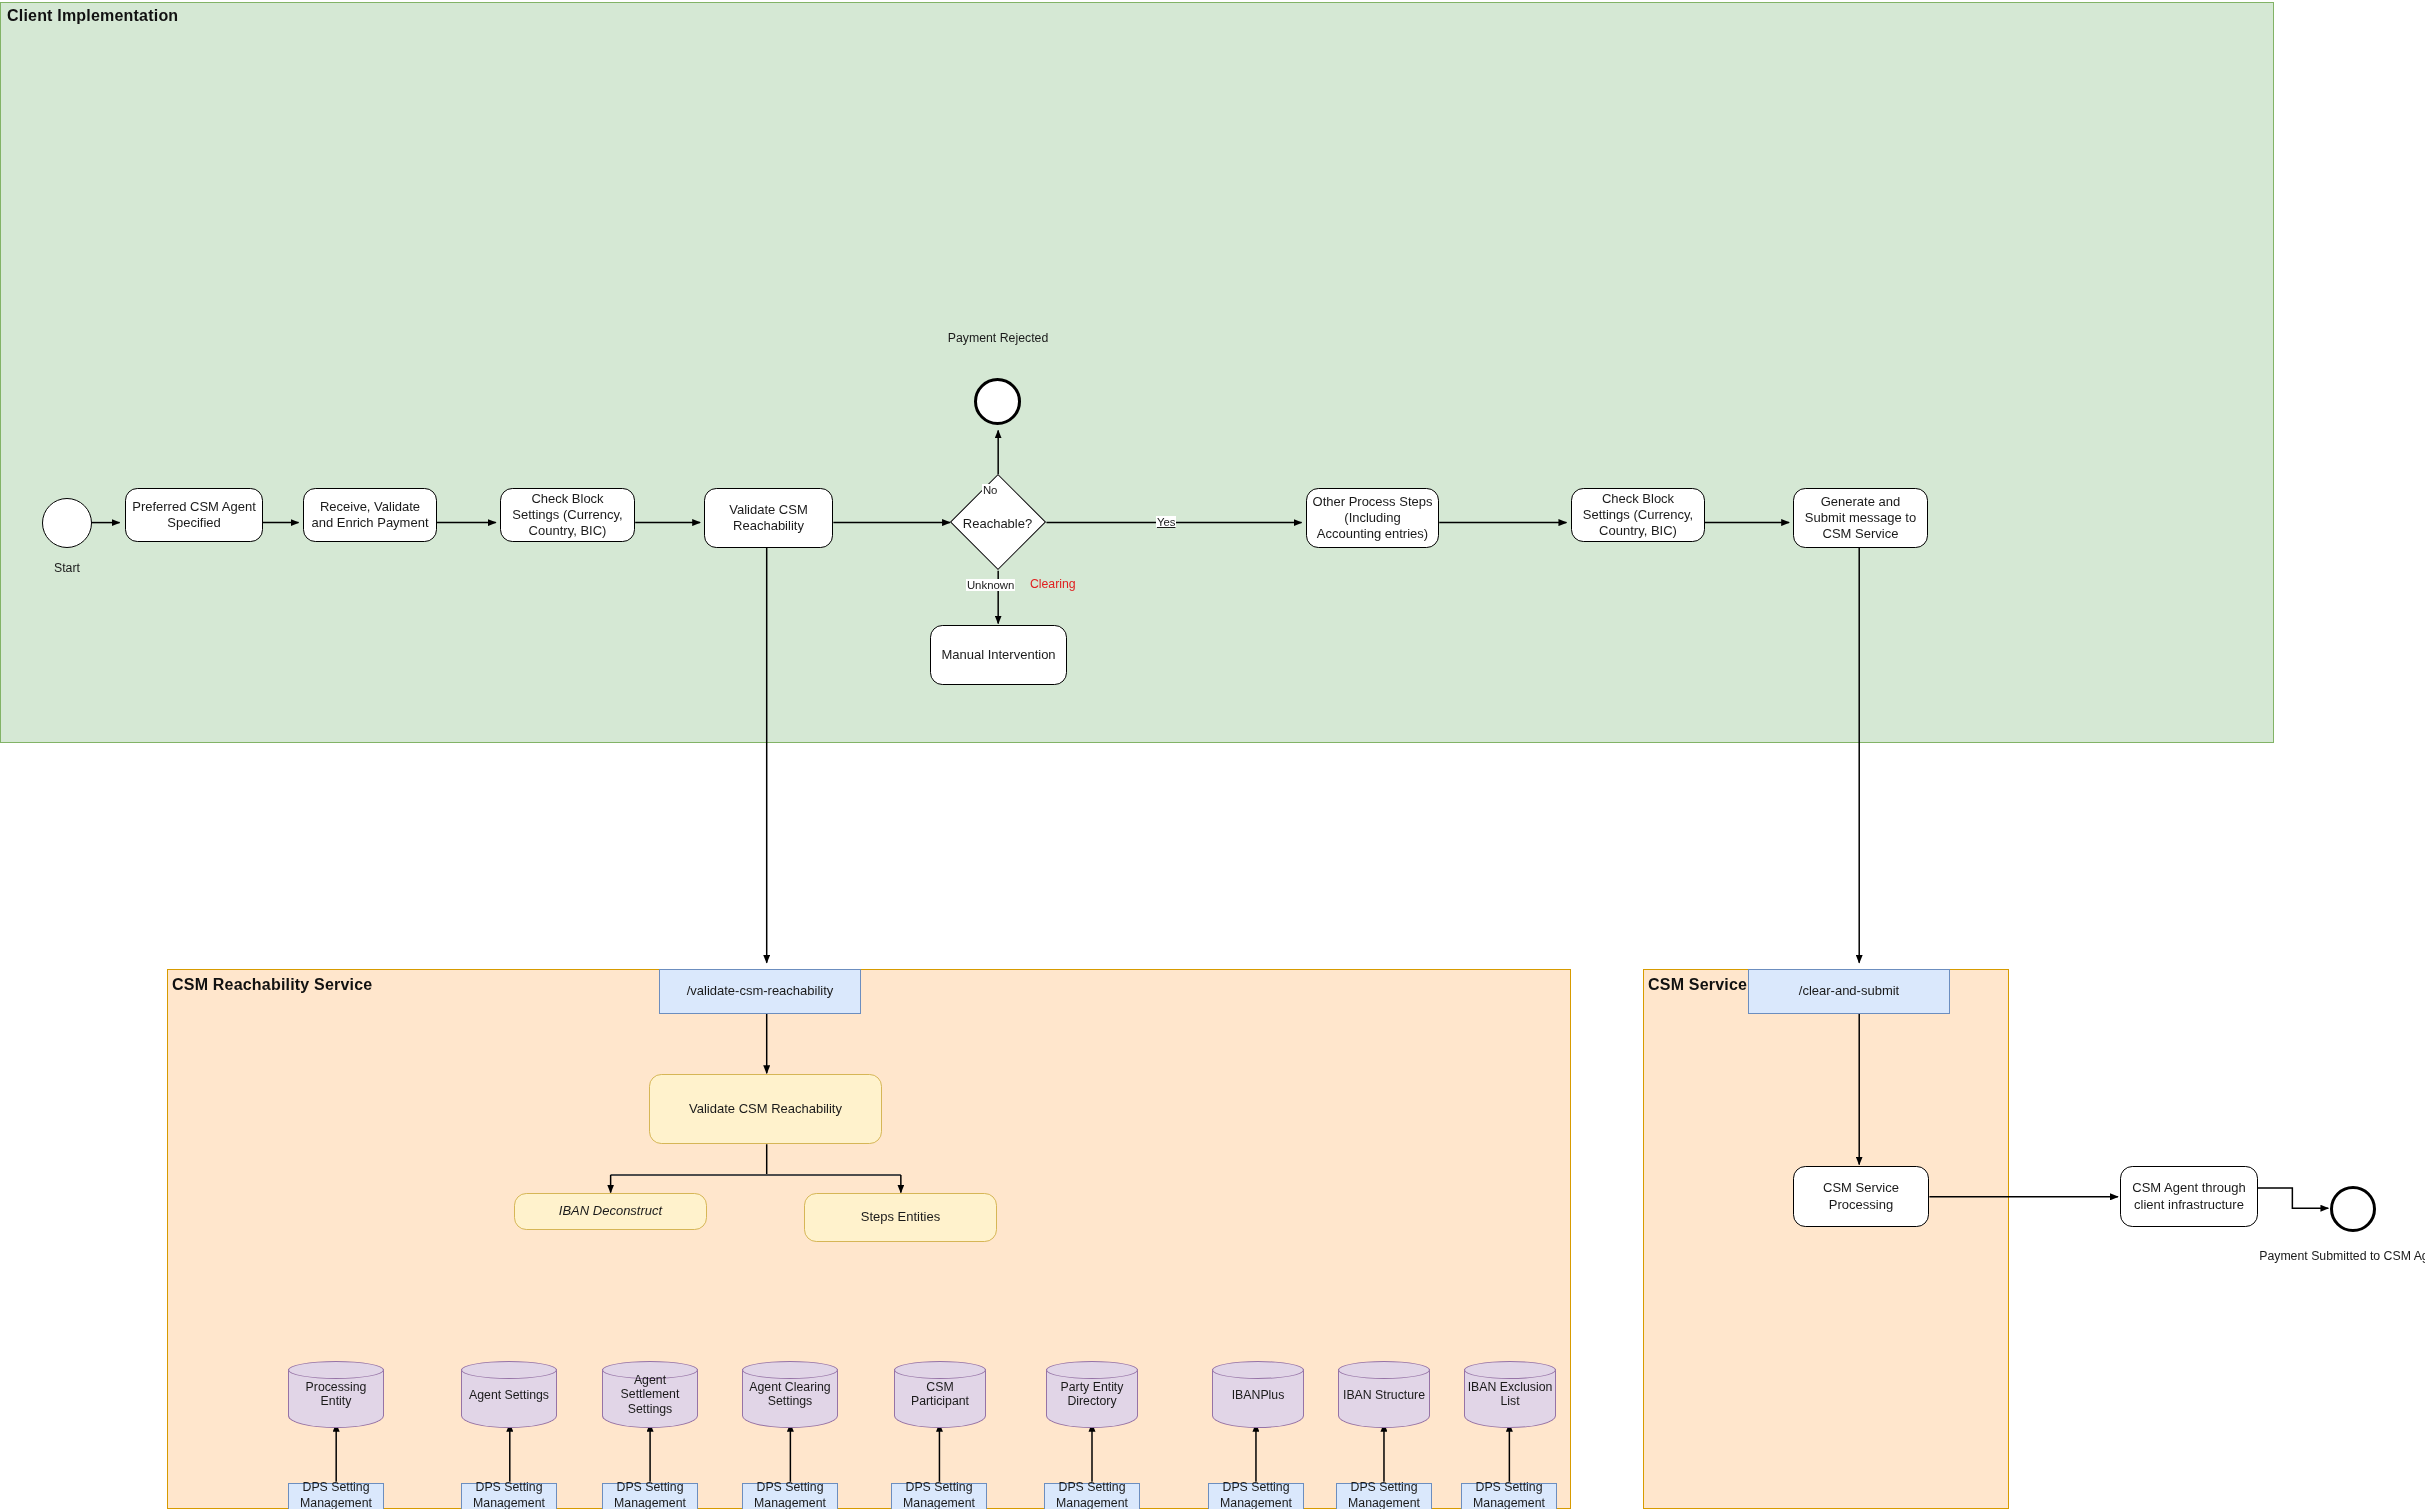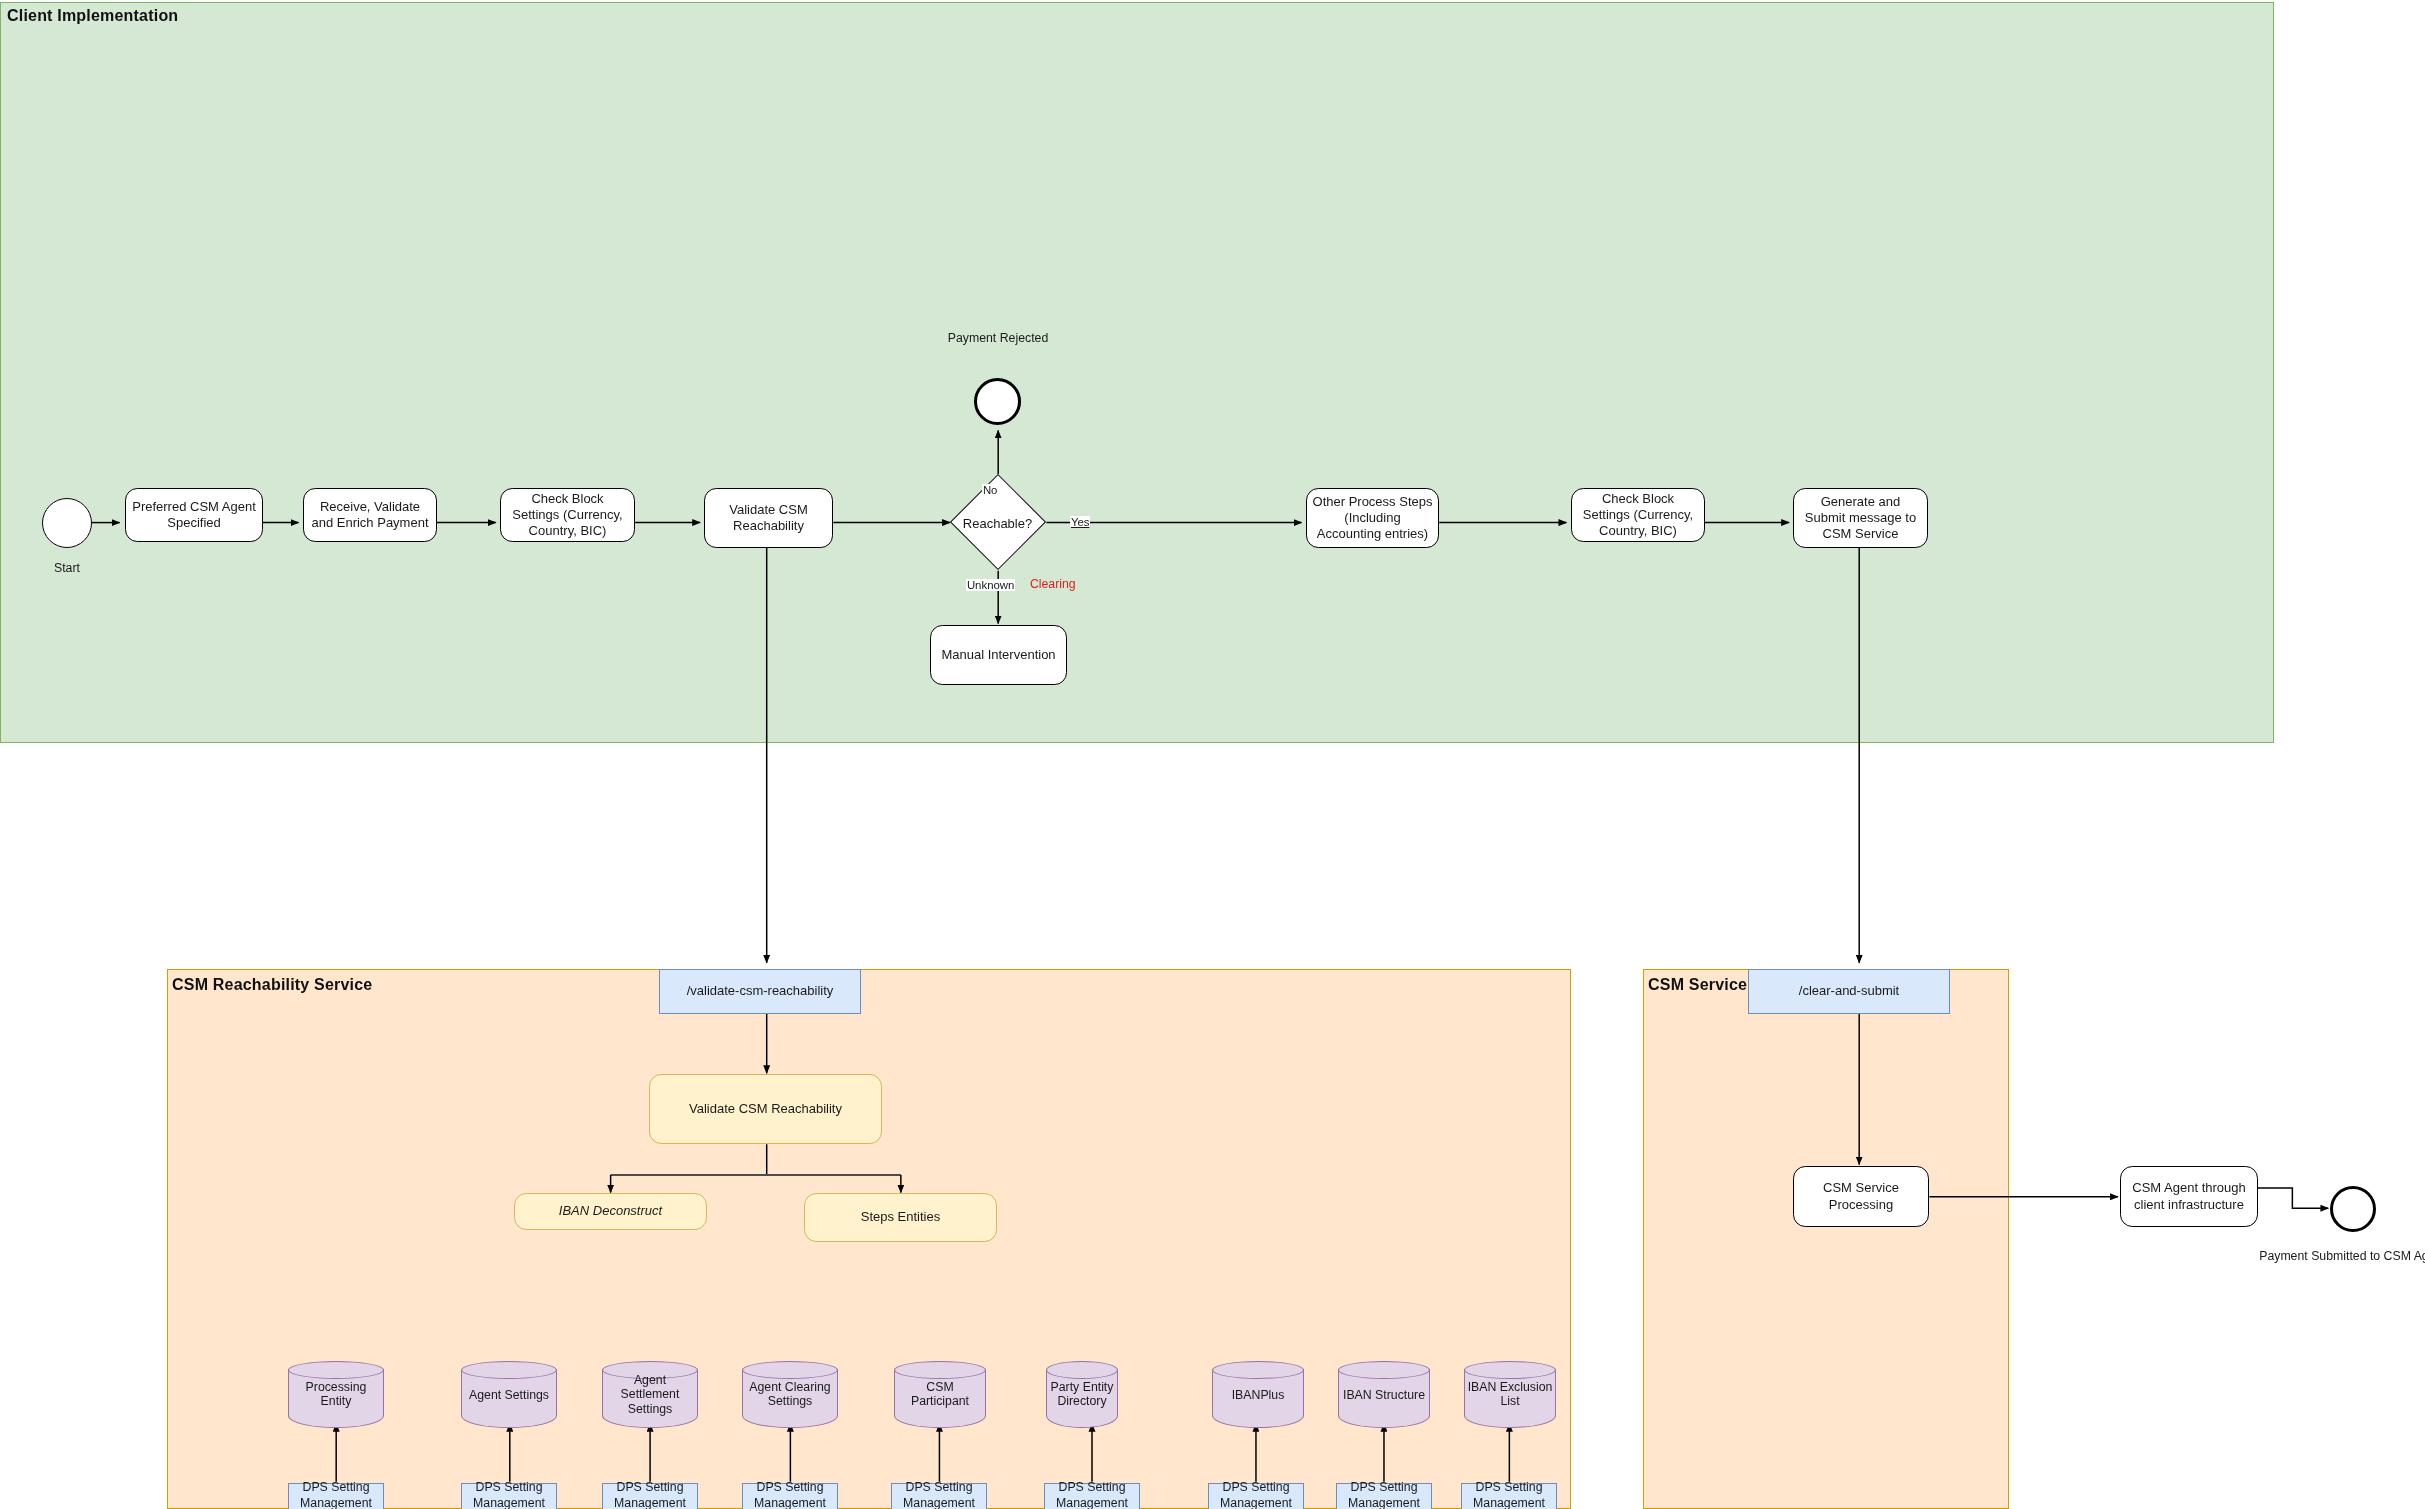--- a/index.html
+++ b/index.html
@@ -255,21 +255,21 @@
 
   <div class="node task" style="left:930px; top:625px; width:137px; height:60px;">Manual Intervention</div>
 
   <div class="node task" style="left:1306px; top:488px; width:133px; height:60px;">Other Process Steps (Including Accounting entries)</div>
 
   <div class="node task" style="left:1571px; top:488px; width:134px; height:54px;">Check Block Settings (Currency, Country, BIC)</div>
 
   <div class="node task" style="left:1793px; top:488px; width:135px; height:60px;">Generate and Submit message to CSM Service</div>
 
   <div class="flow-label" style="left:982px; top:484px;">No</div>
-  <div class="flow-label" style="left:1070px; top:516px;text-decoration:underline;">Yes</div>
+  <div class="flow-label" style="left:1156px; top:516px;text-decoration:underline;">Yes</div>
   <div class="flow-label" style="left:966px; top:579px;">Unknown</div>
   <div class="flow-label note" style="left:1029px; top:577px;">Clearing</div>
 
   <div class="node endpoint" style="left:659px; top:969px; width:202px; height:45px;">/validate-csm-reachability</div>
 
   <div class="node task-sub" style="left:649px; top:1074px; width:233px; height:70px;">Validate CSM Reachability</div>
 
   <div class="node task-sub" style="left:514px; top:1193px; width:193px; height:37px;font-style:italic;">IBAN Deconstruct</div>
 
   <div class="node task-sub" style="left:804px; top:1193px; width:193px; height:49px;">Steps Entities</div>
@@ -302,21 +302,21 @@
   </div>
   <div class="node api-box" style="left:742px; top:1483px; width:96px; height:41px;">DPS Setting Management APIs</div>
 
   <div class="cylinder" style="left:894px; top:1361px; width:92px; height:67px;">
     <div class="cyl-body"></div>
     <div class="cyl-top"></div>
     <div class="cyl-text">CSM Participant</div>
   </div>
   <div class="node api-box" style="left:891px; top:1483px; width:96px; height:41px;">DPS Setting Management APIs</div>
 
-  <div class="cylinder" style="left:1046px; top:1361px; width:72px; height:67px;padding-left:32px;">
+  <div class="cylinder" style="left:1046px; top:1361px; width:92px; height:67px;padding-left:32px;">
     <div class="cyl-body"></div>
     <div class="cyl-top"></div>
     <div class="cyl-text">Party Entity Directory</div>
   </div>
   <div class="node api-box" style="left:1044px; top:1483px; width:96px; height:41px;">DPS Setting Management APIs</div>
 
   <div class="cylinder" style="left:1212px; top:1361px; width:92px; height:67px;">
     <div class="cyl-body"></div>
     <div class="cyl-top"></div>
     <div class="cyl-text">IBANPlus</div>

